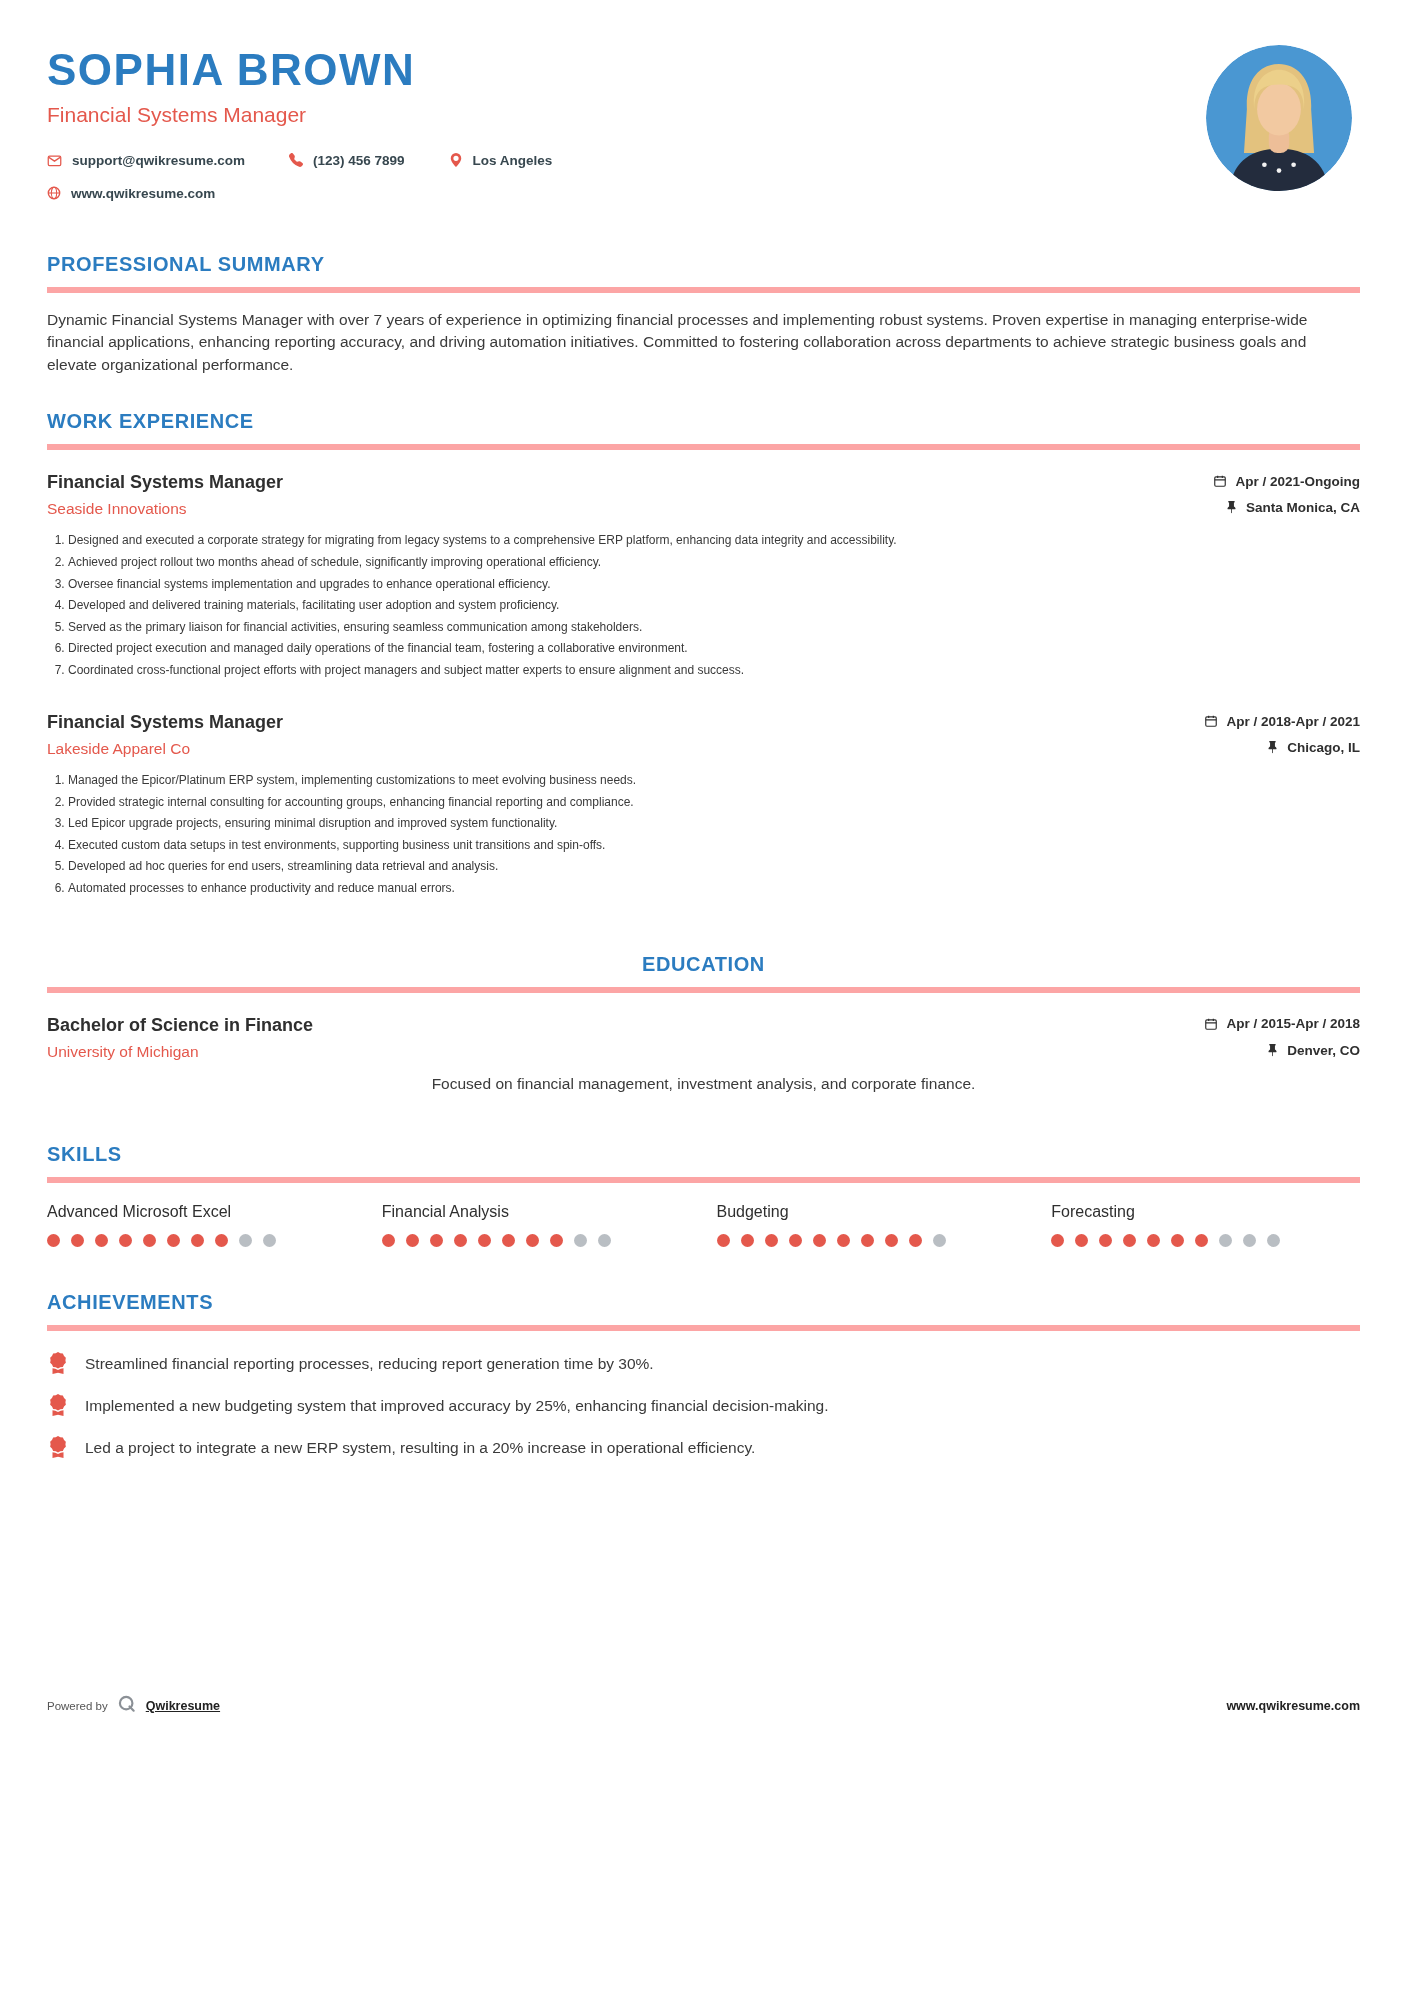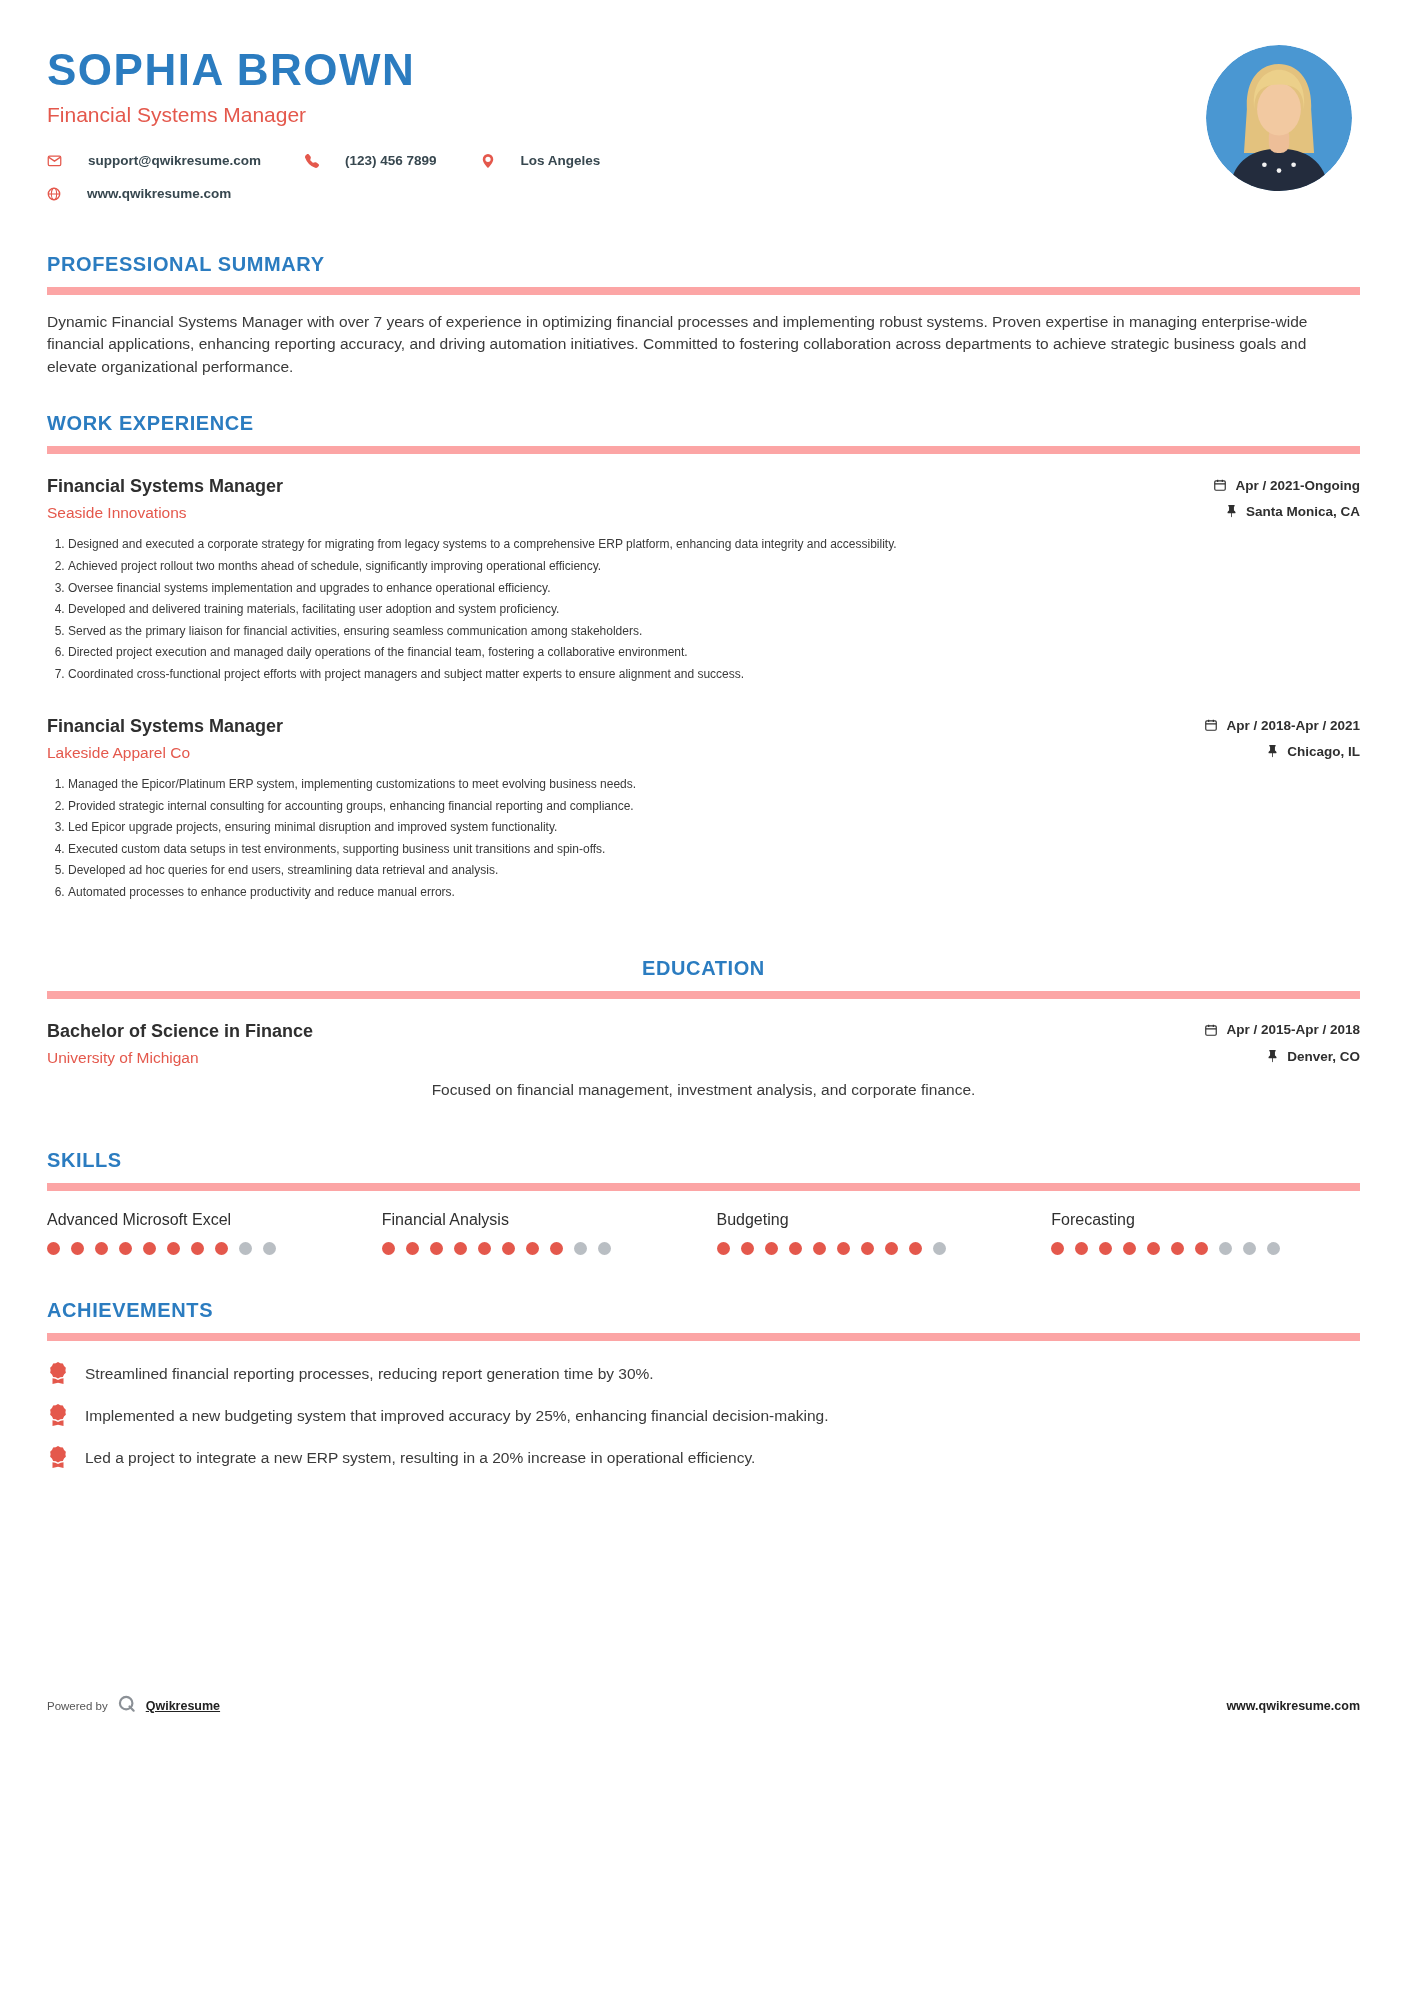--- a/index.html
+++ b/index.html
@@ -11,33 +11,33 @@
   }
 
   
   .header { display: flex; justify-content: space-between; align-items: flex-start; }
   .person-name {
     margin: 0 0 8px 0; font-size: 44px; font-weight: 700;
     color: #2b7cc0; letter-spacing: 1.5px;
   }
   .person-title { font-size: 21px; color: #e4584c; font-weight: 500; margin-bottom: 26px; }
   .contact-row { display: flex; align-items: center; gap: 44px; margin-bottom: 18px; }
-  .contact-item { display: flex; align-items: flex-end; gap: 26px; font-size: 13.5px; color: #37474f; font-weight: 600; }
+  .contact-item { display: flex; align-items: flex-start; gap: 10px; font-size: 13.5px; color: #37474f; font-weight: 600; }
   .contact-item svg { display: block; }
   .avatar {
     width: 146px; height: 146px; border-radius: 50%; overflow: hidden;
     flex: 0 0 auto; margin-right: 8px;
   }
   .avatar svg { display: block; width: 100%; height: 100%; }
 
   
   .section { margin-top: 34px; }
   .section-heading {
     font-size: 20px; font-weight: 700; color: #2b7cc0; letter-spacing: 0.6px;
-    padding-bottom: 11px; border-bottom: 8px solid #fca5a5; margin: 0;
+    padding-bottom: 11px; border-bottom: 6px solid #fca5a5; margin: 0;
   }
   .summary-text { font-size: 15.5px; line-height: 1.45; margin-top: 16px; color: #3a3a3a; }
 
   
   .job { margin-top: 22px; }
   .job + .job { margin-top: 34px; }
   .job-head { display: flex; justify-content: space-between; align-items: baseline; }
   .job-title-text { font-size: 18px; font-weight: 700; color: #2f2f2f; }
   .meta { display: flex; align-items: center; gap: 8px; font-size: 13.5px; color: #2f2f2f; font-weight: 600; }
   .meta svg { display: block; }

